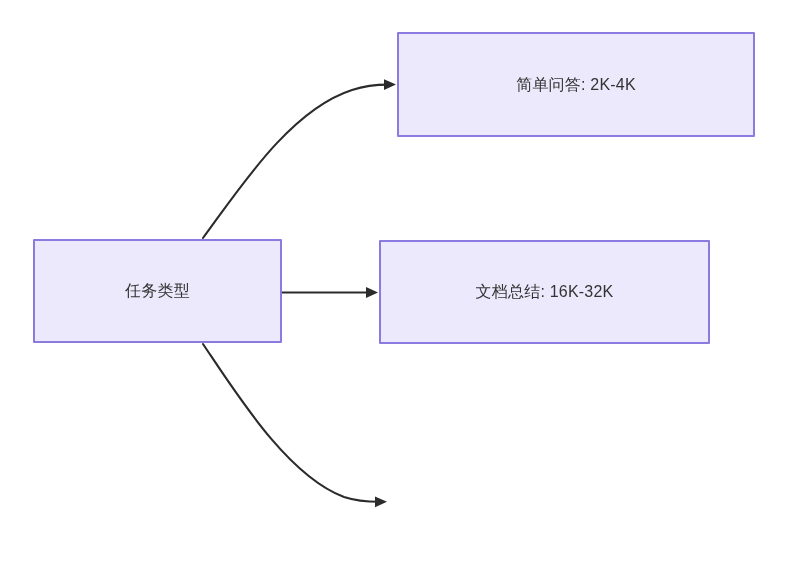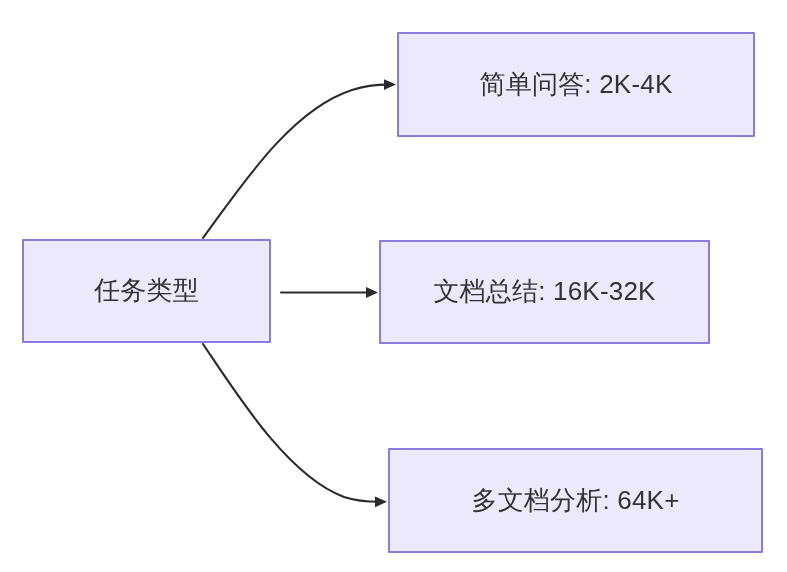--- a/index.html
+++ b/index.html
@@ -32,28 +32,28 @@
     background: #ebe9fb;
     border: 2px solid #8b7ae0;
     border-radius: 1px;
     display: flex;
     align-items: center;
     justify-content: center;
     z-index: 2;
   }
   .node-label {
     color: #333333;
-    font-size: 26px;
+    font-size: 16px;
     line-height: 1.2;
     letter-spacing: 0.2px;
     white-space: nowrap;
     text-align: right;
   }
   #node-root {
-    left: 22px;
+    left: 33px;
     top: 239px;
     width: 249px;
     height: 104px;
   }
   #node-simple-qa {
     left: 397px;
     top: 32px;
     width: 358px;
     height: 105px;
   }
@@ -108,17 +108,14 @@
   </div>
 
   <div class="node" id="node-simple-qa">
     <span class="node-label">简单问答: 2K-4K</span>
   </div>
 
   <div class="node" id="node-doc-summary">
     <span class="node-label">文档总结: 16K-32K</span>
   </div>
 
-  <div class="node" id="node-multi-doc">
-    <span class="node-label">多文档分析: 64K+</span>
-  </div>
 
 </div>
 
 </body></html>

